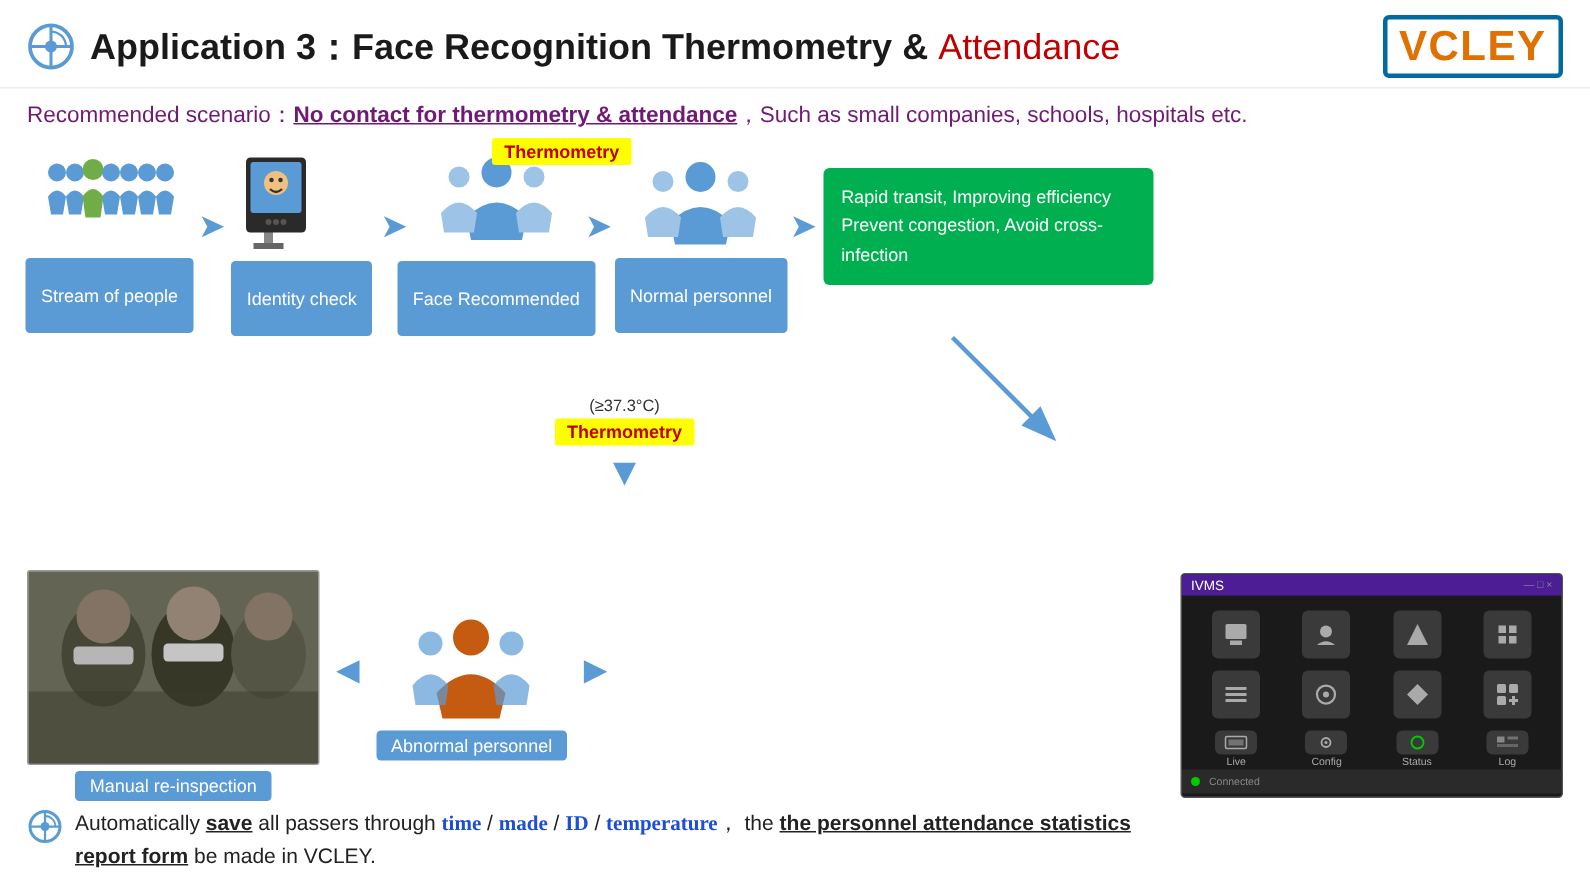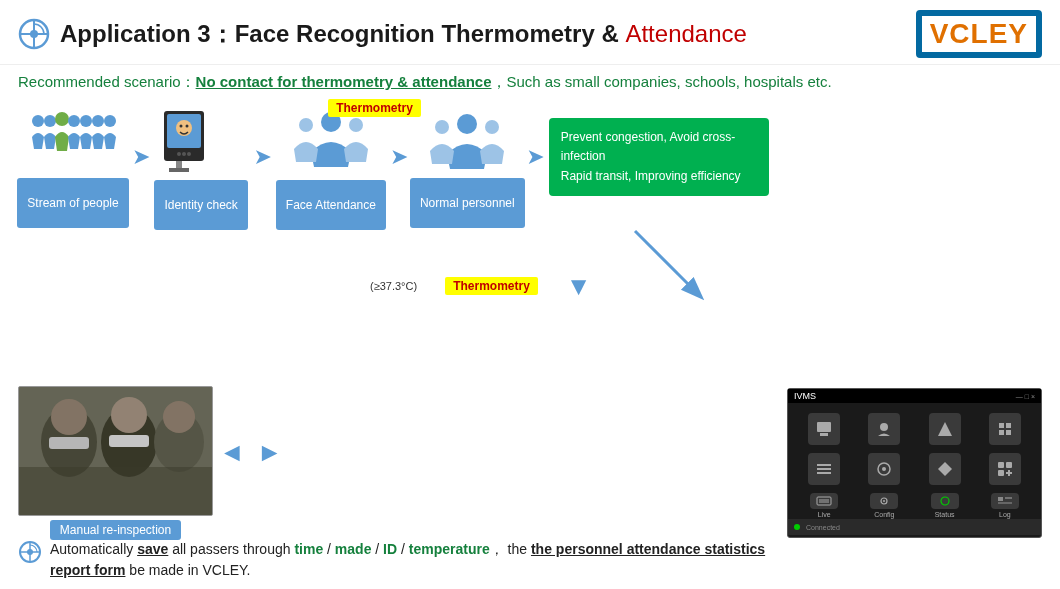--- a/index.html
+++ b/index.html
@@ -33,30 +33,30 @@
     }
     .header-title span.attendance {
       color: #c00000;
       font-weight: normal;
     }
     .logo {
       font-size: 28px;
       font-weight: 900;
       color: #e07000;
       letter-spacing: 1px;
-      border: 6px solid #0369a1;
+      border: 3px solid #0369a1;
       padding: 2px 8px;
       border-radius: 4px;
     }
 
     
     .scenario {
       padding: 8px 18px 4px 18px;
       font-size: 15px;
-      color: #15803d;
+      color: #701a75;
     }
     .scenario .underline {
       text-decoration: underline;
       font-weight: bold;
     }
 
     
     .diagram {
       position: relative;
       padding: 0 18px;
@@ -113,22 +113,22 @@
       border-radius: 4px;
       line-height: 1.6;
       width: 220px;
       margin-bottom: 22px;
     }
     .arrow-down-container {
       position: absolute;
       left: 370px;
       top: 175px;
       display: flex;
-      align-items: center;
-      gap: 28px;
+      flex-direction: column;
+      align-items: center;
     }
 
     
     .thermo-label-below {
       background: #ffff00;
       color: #c00000;
       font-size: 12px;
       font-weight: bold;
       padding: 2px 8px;
       border-radius: 2px;
@@ -177,21 +177,21 @@
     .ivms-box {
       width: 255px;
       height: 150px;
       background: #1a1a1a;
       border: 1px solid #555;
       border-radius: 3px;
       position: relative;
       flex-shrink: 0;
     }
     .ivms-header {
-      background: #000000;
+      background: #4c1d95;
       color: #fff;
       font-size: 9px;
       padding: 2px 6px;
       display: flex;
       align-items: center;
       gap: 4px;
     }
     .ivms-grid {
       display: grid;
       grid-template-columns: repeat(4, 1fr);
@@ -260,21 +260,21 @@
     }
     .footer-text {
       flex: 1;
       line-height: 1.5;
     }
     .footer-text .bold-underline {
       font-weight: bold;
       text-decoration: underline;
       margin-top: 40px;
     }
-    .footer-text .red { color: #15803d; }
+    .footer-text .red { color: #1d4ed8; font-family: Liberation Serif, serif; }
 
     
     .abnormal-label {
       background: #5b9bd5;
       color: #fff;
       font-size: 12px;
       padding: 3px 10px;
       border-radius: 3px;
       white-space: nowrap;
     }
@@ -379,42 +379,42 @@
           <circle cx="45" cy="15" r="10" fill="#5b9bd5"></circle>
           <path d="M25 45 Q45 25 65 45 L62 60 L28 60 Z" fill="#5b9bd5"></path>
 
           <circle cx="20" cy="18" r="7" fill="#9dc3e6"></circle>
           <path d="M8 42 Q20 28 32 42 L30 55 L10 55 Z" fill="#9dc3e6"></path>
           <circle cx="70" cy="18" r="7" fill="#9dc3e6"></circle>
           <path d="M58 42 Q70 28 82 42 L80 55 L60 55 Z" fill="#9dc3e6"></path>
         </svg>
         <div class="thermo-badge" style="top:-8px; right:-45px;">Thermometry</div>
       </div>
-      <div class="flow-label">Face Attendance</div>
+      <div class="flow-label">Face Recommended</div>
     </div>
 
     <div class="arrow-right">➤</div>
 
     <div class="flow-item-col" style="width:110px; align-items:center;">
       <svg width="90" height="65" viewBox="0 0 90 65">
         <circle cx="45" cy="15" r="10" fill="#5b9bd5"></circle>
         <path d="M25 45 Q45 25 65 45 L62 60 L28 60 Z" fill="#5b9bd5"></path>
         <circle cx="20" cy="18" r="7" fill="#9dc3e6"></circle>
         <path d="M8 42 Q20 28 32 42 L30 55 L10 55 Z" fill="#9dc3e6"></path>
         <circle cx="70" cy="18" r="7" fill="#9dc3e6"></circle>
         <path d="M58 42 Q70 28 82 42 L80 55 L60 55 Z" fill="#9dc3e6"></path>
       </svg>
       <div class="flow-label">Normal personnel</div>
     </div>
 
     <div class="arrow-right">➤</div>
 
     <div class="green-box">
+      <div>Rapid transit, Improving efficiency</div>
       <div>Prevent congestion, Avoid cross-infection</div>
-      <div>Rapid transit, Improving efficiency</div>
     </div>
 
   </div>
 
   <div class="arrow-down-container">
     <div class="temp-text">(≥37.3°C)</div>
     <div class="thermo-label-below">Thermometry</div>
     <div style="font-size:26px; color:#5b9bd5;">▼</div>
   </div>
 
@@ -447,20 +447,33 @@
           <rect width="195" height="130" fill="rgba(0,0,0,0.05)"></rect>
 
           <rect x="0" y="80" width="195" height="50" fill="#3a3a2a" opacity="0.5"></rect>
         </svg>
       </div>
       <div class="photo-label">Manual re-inspection</div>
     </div>
 
     <div style="font-size:26px; color:#5b9bd5; margin:0 6px; margin-bottom:22px;">◄</div>
 
+    <div style="display:flex; flex-direction:column; align-items:center;">
+      <svg width="90" height="80" viewBox="0 0 90 80">
+
+        <circle cx="45" cy="18" r="12" fill="#c55a11"></circle>
+        <path d="M22 55 Q45 30 68 55 L64 72 L26 72 Z" fill="#c55a11"></path>
+
+        <circle cx="18" cy="22" r="8" fill="#5b9bd5" opacity="0.7"></circle>
+        <path d="M6 50 Q18 35 30 50 L28 63 L8 63 Z" fill="#5b9bd5" opacity="0.7"></path>
+        <circle cx="72" cy="22" r="8" fill="#5b9bd5" opacity="0.7"></circle>
+        <path d="M60 50 Q72 35 84 50 L82 63 L62 63 Z" fill="#5b9bd5" opacity="0.7"></path>
+      </svg>
+      <div class="abnormal-label">Abnormal personnel</div>
+    </div>
 
     <div style="font-size:26px; color:#5b9bd5; margin:0 6px; margin-bottom:22px;">►</div>
 
     <div style="flex:1;"></div>
 
     <div style="display:flex; flex-direction:column; align-items:center;">
       <div class="ivms-box">
         <div class="ivms-header">
           <span>IVMS</span>
           <span style="margin-left:auto; font-size:7px; color:#888;">— □ ×</span>

